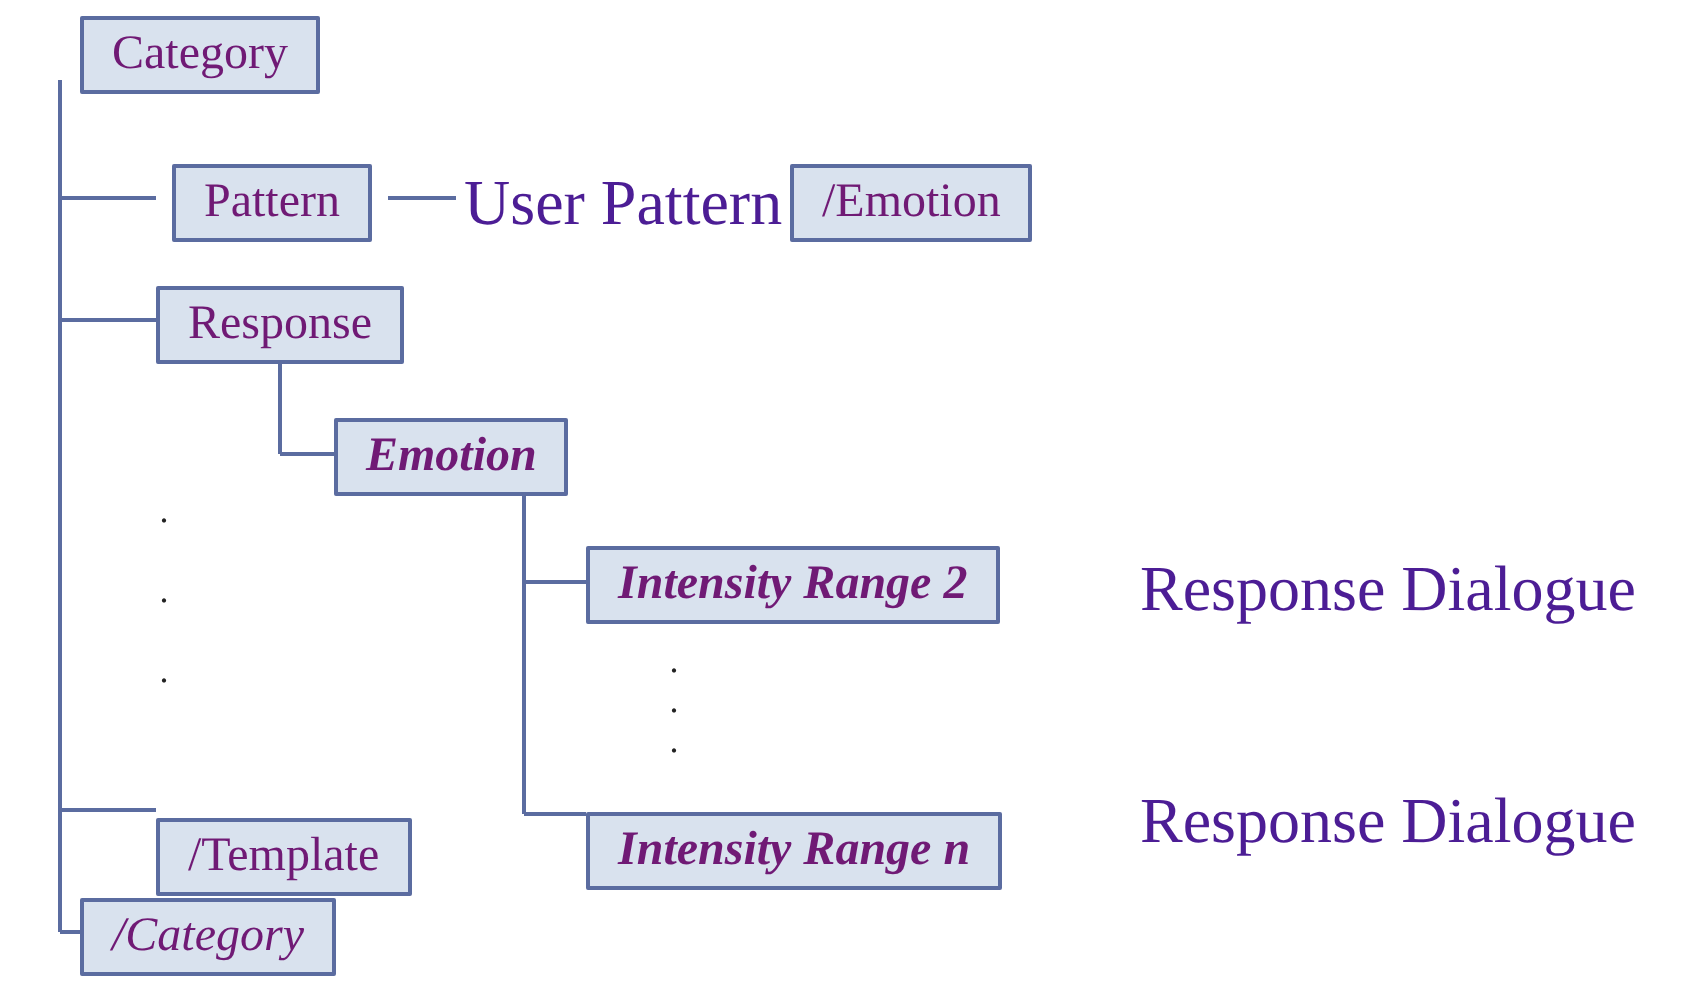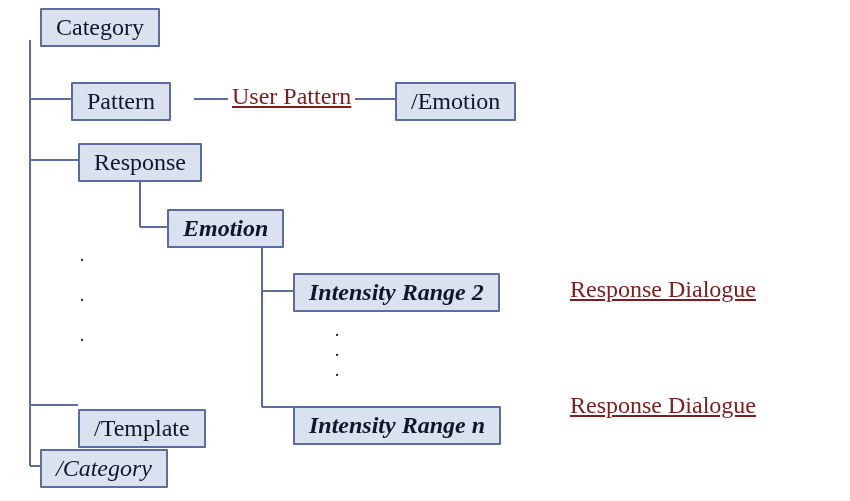--- a/index.html
+++ b/index.html
@@ -11,28 +11,27 @@
     font-family: "Times New Roman", serif;
     position: relative;
     color: #2a2a3a;
   }
   .node-box {
     position: absolute;
     border: 2px solid #5b6ca0;
     background: #d9e2ee;
     padding: 4px 14px;
     font-size: 24px;
-    color: #0f172a;
+    color: #701a75;
     border-radius: 1px;
   }
   .label-text {
     position: absolute;
-    font-size: 24px;
-    color: #7f1d1d;
-    text-decoration: underline;
+    font-size: 32px;
+    color: #4c1d95;
   }
   .emph {
     font-style: italic;
     font-weight: bold;
   }
   .dot-col {
     position: absolute;
     font-size: 18px;
     color: #222;
     line-height: 20px;
@@ -67,21 +66,21 @@
     <line x1="262" y1="247" x2="262" y2="407"></line>
     <line x1="262" y1="291" x2="293" y2="291"></line>
     <line x1="262" y1="407" x2="293" y2="407"></line>
   </g>
 </svg>
 
 <div class="node-box" style="left:40px; top:8px;">
   <span>Category</span>
 </div>
 
-<div class="node-box" style="left:71px; top:82px;">
+<div class="node-box" style="left:86px; top:82px;">
   <span>Pattern</span>
 </div>
 
 <div class="label-text" style="left:228px; top:83px; background:#fff; padding:0 4px;">
   <span>User Pattern</span>
 </div>
 
 <div class="node-box" style="left:395px; top:82px;">
   <span>/Emotion</span>
 </div>

